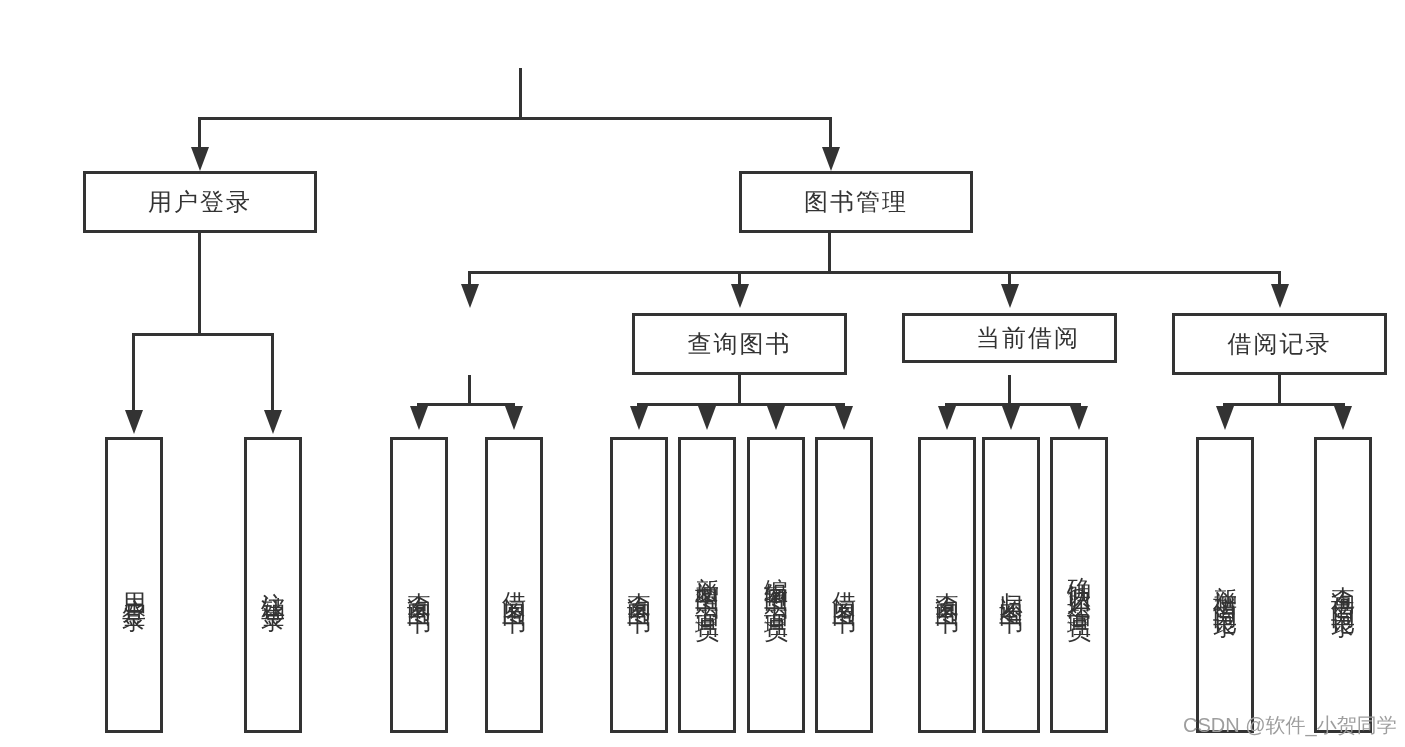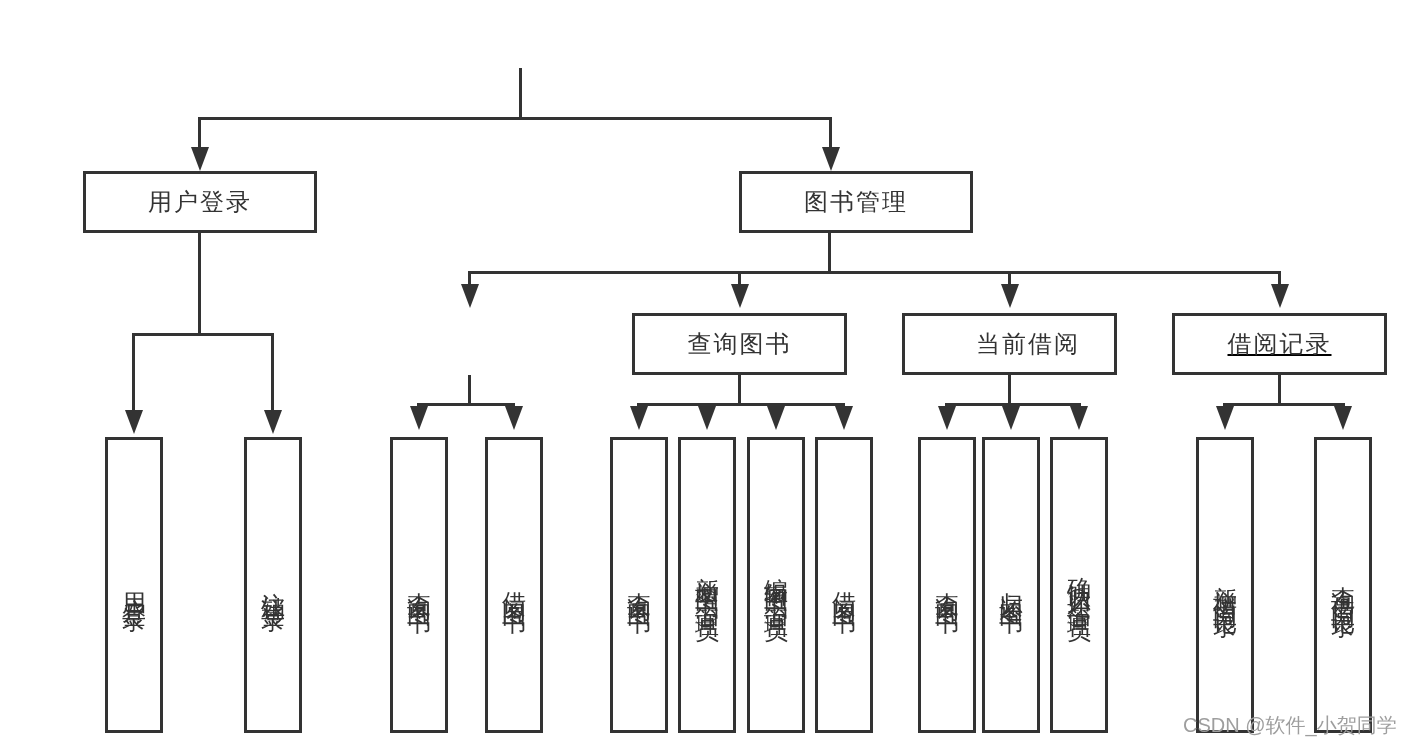--- a/index.html
+++ b/index.html
@@ -104,24 +104,24 @@
   <div class="vline" style="left:1008px; top:274px; height:10px;"></div>
   <div class="vline" style="left:1278px; top:274px; height:10px;"></div>
   <div class="arrow" style="left:461px; top:284px;"></div>
   <div class="arrow" style="left:731px; top:284px;"></div>
   <div class="arrow" style="left:1001px; top:284px;"></div>
   <div class="arrow" style="left:1271px; top:284px;"></div>
 
   <div class="node" style="left:632px; top:313px; width:215px; height:62px;">
     <span class="hlabel">查询图书</span>
   </div>
-  <div class="node" style="left:902px; top:313px; width:215px; height:62px;padding-left:37px;">
+  <div class="node" style="left:902px; top:313px; width:215px; height:50px;padding-left:37px;">
     <span class="hlabel">当前借阅</span>
   </div>
-  <div class="node" style="left:1172px; top:313px; width:215px; height:62px;text-decoration:underline;">
+  <div class="node" style="left:1172px; top:313px; width:215px; height:62px;">
     <span class="hlabel">借阅记录</span>
   </div>
 
   <div class="vline" style="left:468px; top:375px; height:31px;"></div>
   <div class="hline" style="left:417px; top:403px; width:98px;"></div>
   <div class="arrow" style="left:410px; top:406px;"></div>
   <div class="arrow" style="left:505px; top:406px;"></div>
 
   <div class="vline" style="left:738px; top:375px; height:31px;"></div>
   <div class="hline" style="left:637px; top:403px; width:208px;"></div>

